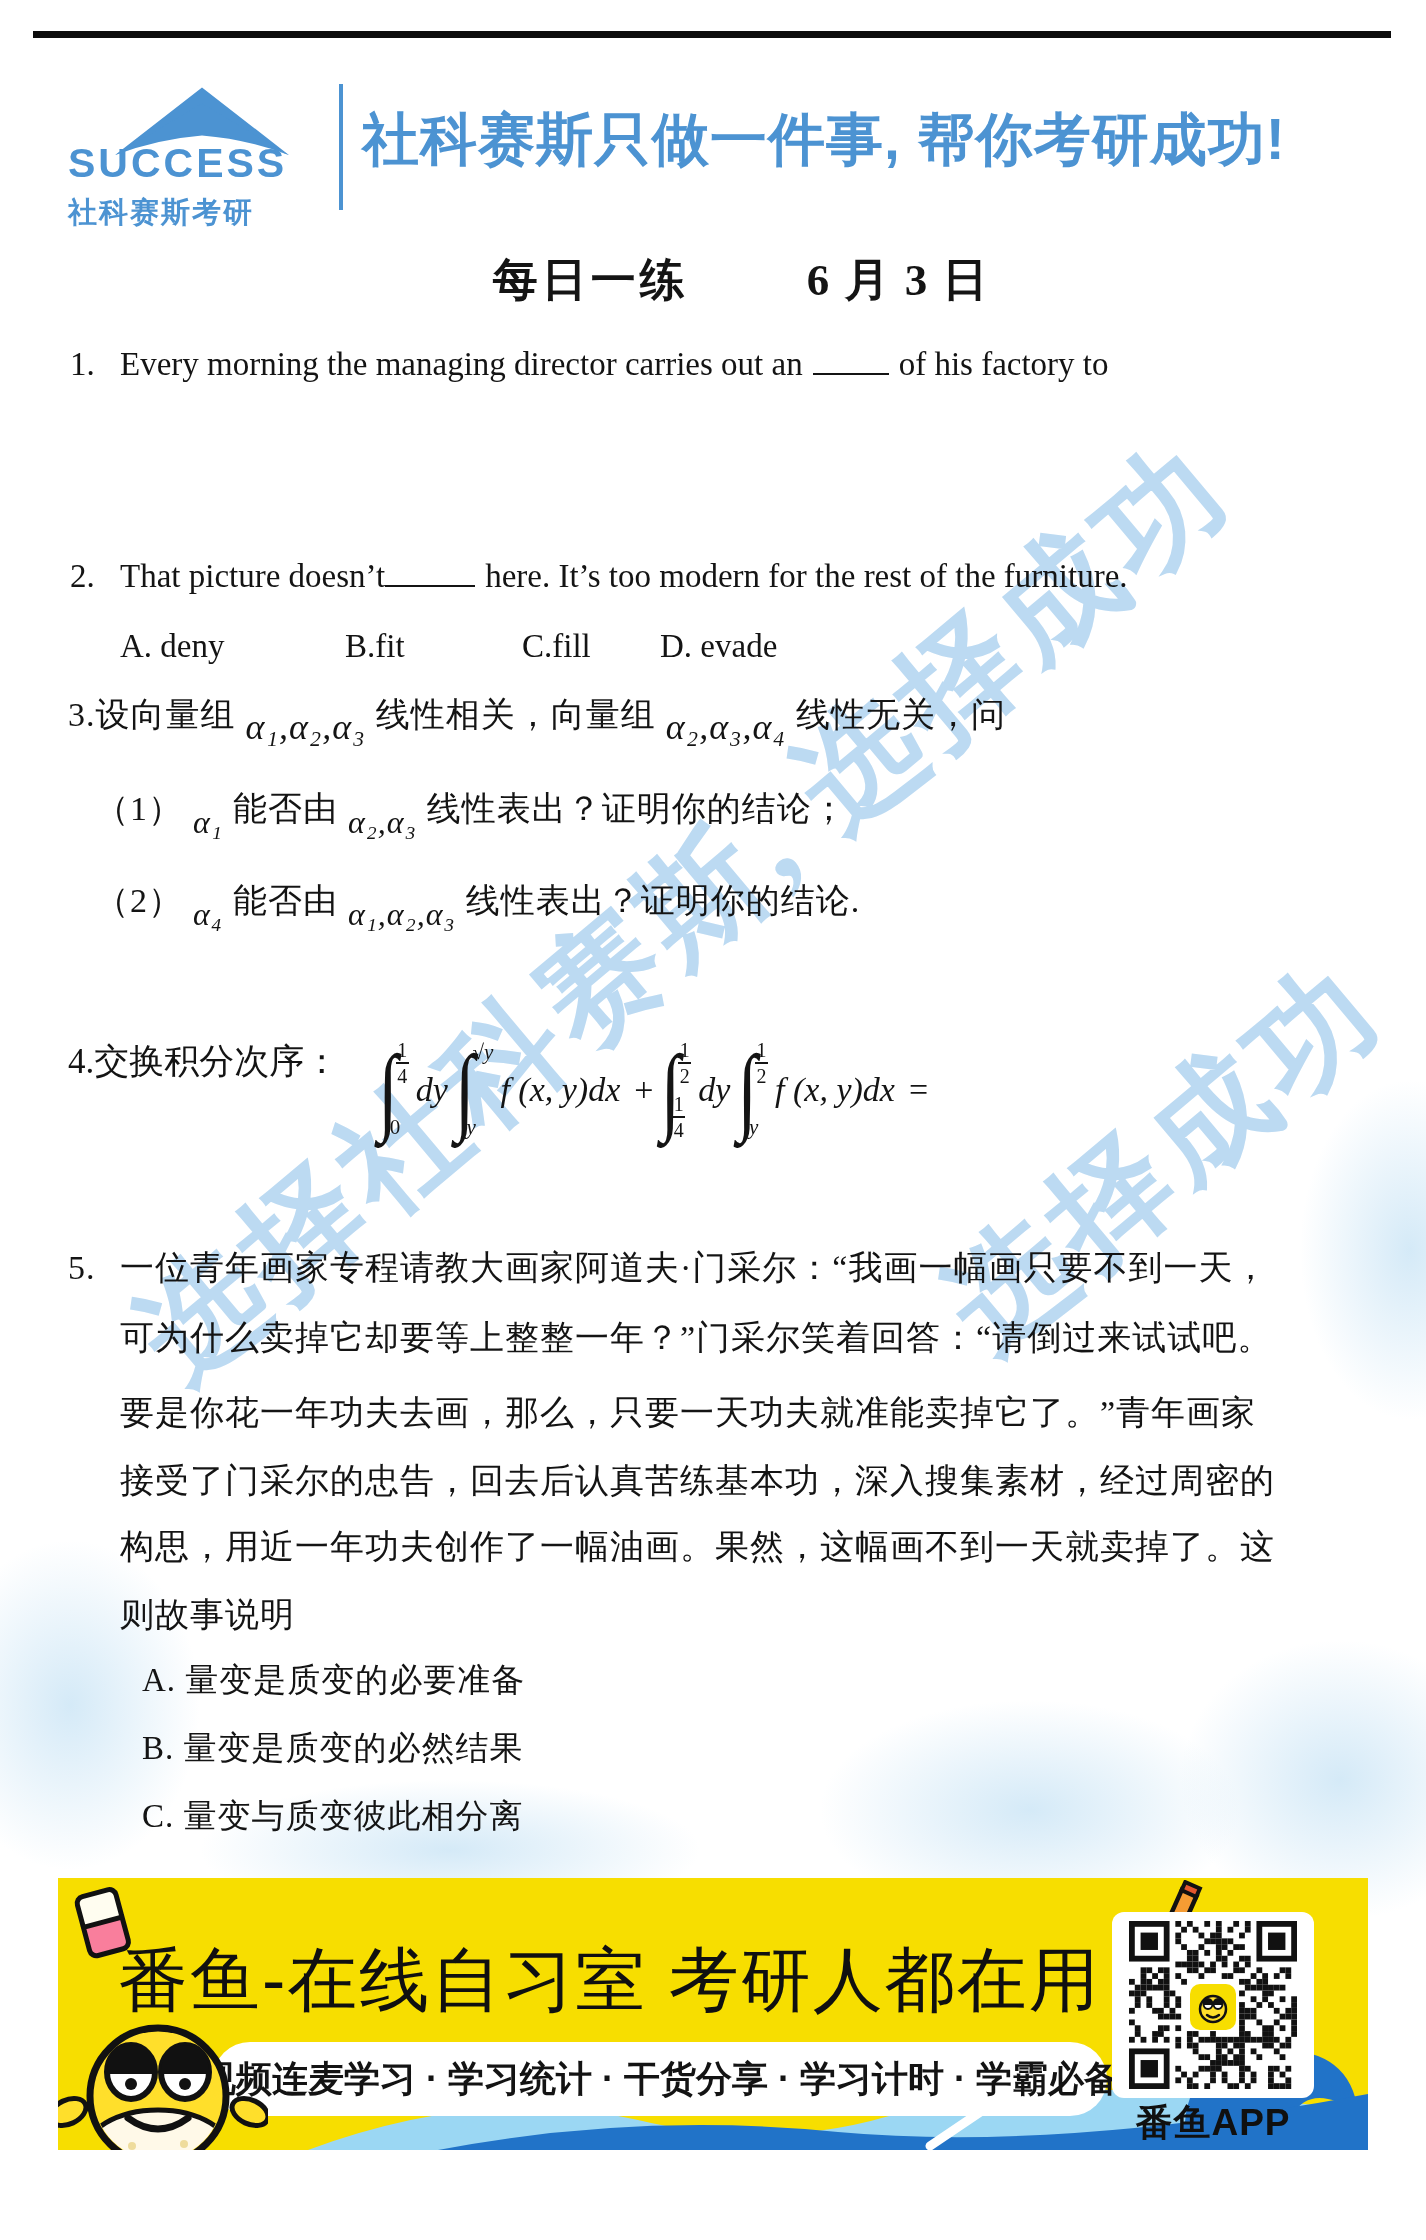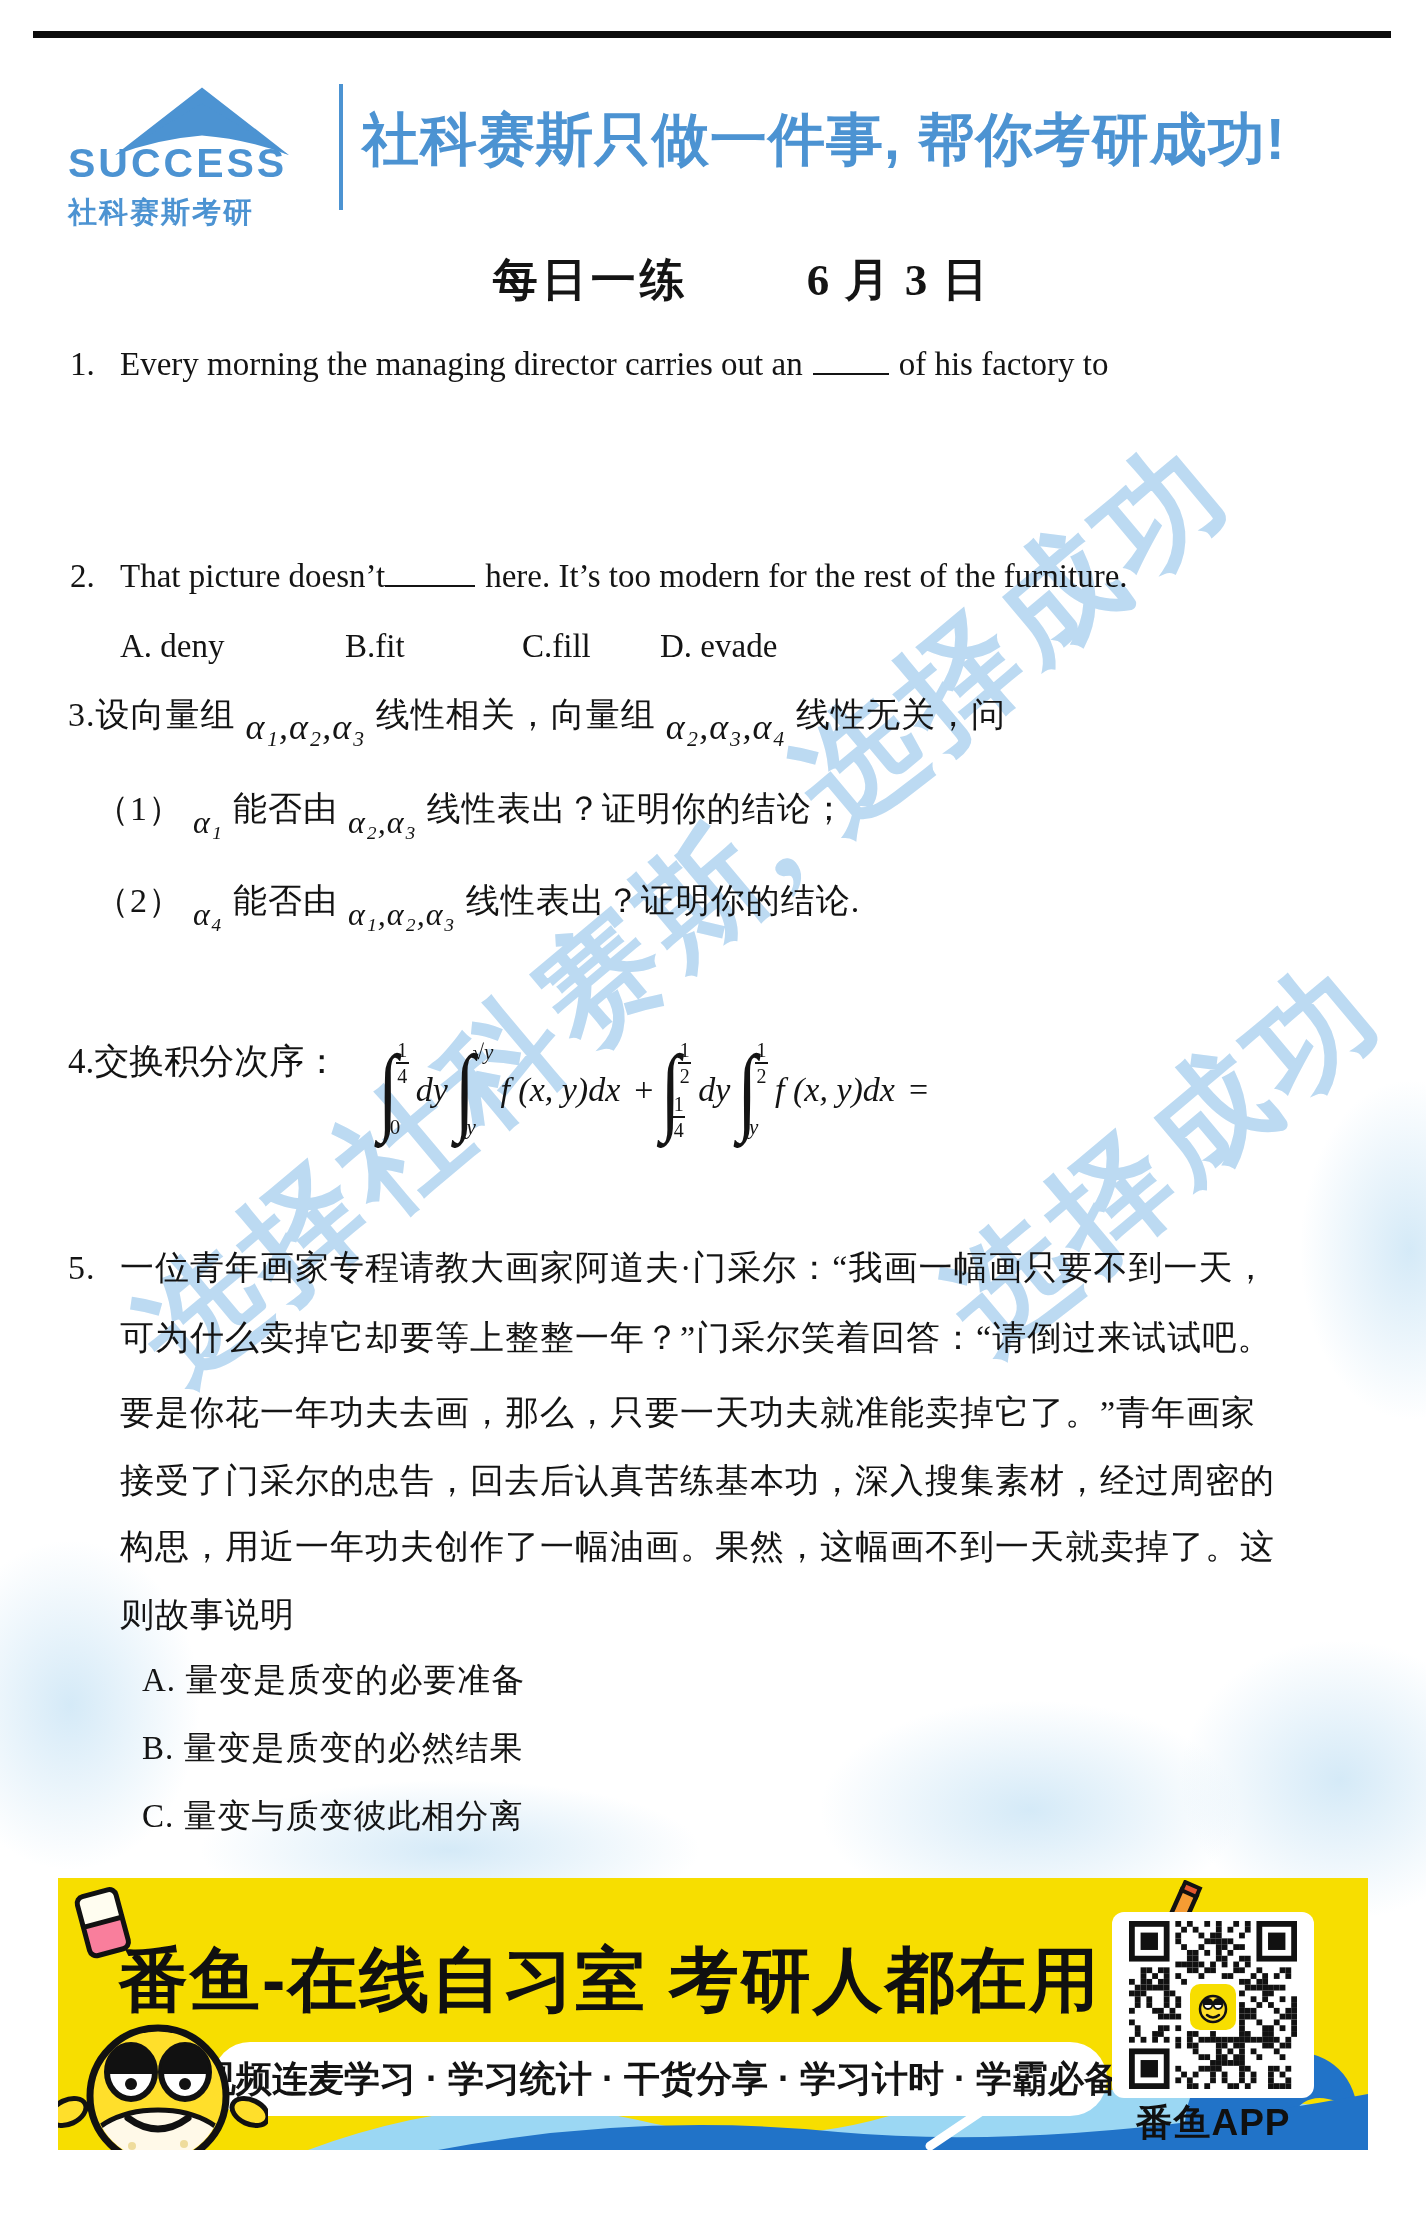--- a/index.html
+++ b/index.html
@@ -80,21 +80,21 @@
   .tok{margin:0 7px;white-space:nowrap}
 
   
   .q5line{left:120px;font-size:34px;z-index:2;white-space:nowrap;letter-spacing:1px}
   .q5first{left:68px}
   .q5opt{left:142px;font-size:33px;z-index:2;white-space:nowrap;letter-spacing:1px}
 
   
   .banner{left:58px;top:1878px;width:1310px;height:272px;background:var(--yellow);
     overflow:hidden;z-index:1}
-  .b-headline{position:absolute;left:60px;top:56px;font-size:70px;font-weight:700;
+  .b-headline{position:absolute;left:60px;top:56px;font-size:70px;font-weight:400;
     letter-spacing:2px;color:#101010;font-family:"Liberation Sans",sans-serif;white-space:nowrap}
   .b-pill{position:absolute;left:155px;top:164px;width:894px;height:74px;background:#fff;
     border-radius:44px;display:flex;align-items:center;justify-content:center;
     font-size:36px;font-weight:bold;font-family:"Liberation Sans",sans-serif;color:#131313;
     white-space:nowrap;z-index:3}
   .waves{position:absolute;left:0;bottom:0;width:1310px;height:150px;z-index:1}
   .fish{position:absolute;left:-8px;top:146px;width:218px;height:140px;z-index:4}
   .eraser{position:absolute;left:14px;top:6px;width:64px;height:86px;z-index:2}
   .pencil{position:absolute;left:1086px;top:2px;width:64px;height:90px;z-index:2}
   .qrpanel{position:absolute;left:1054px;top:34px;width:202px;height:186px;background:#fff;

